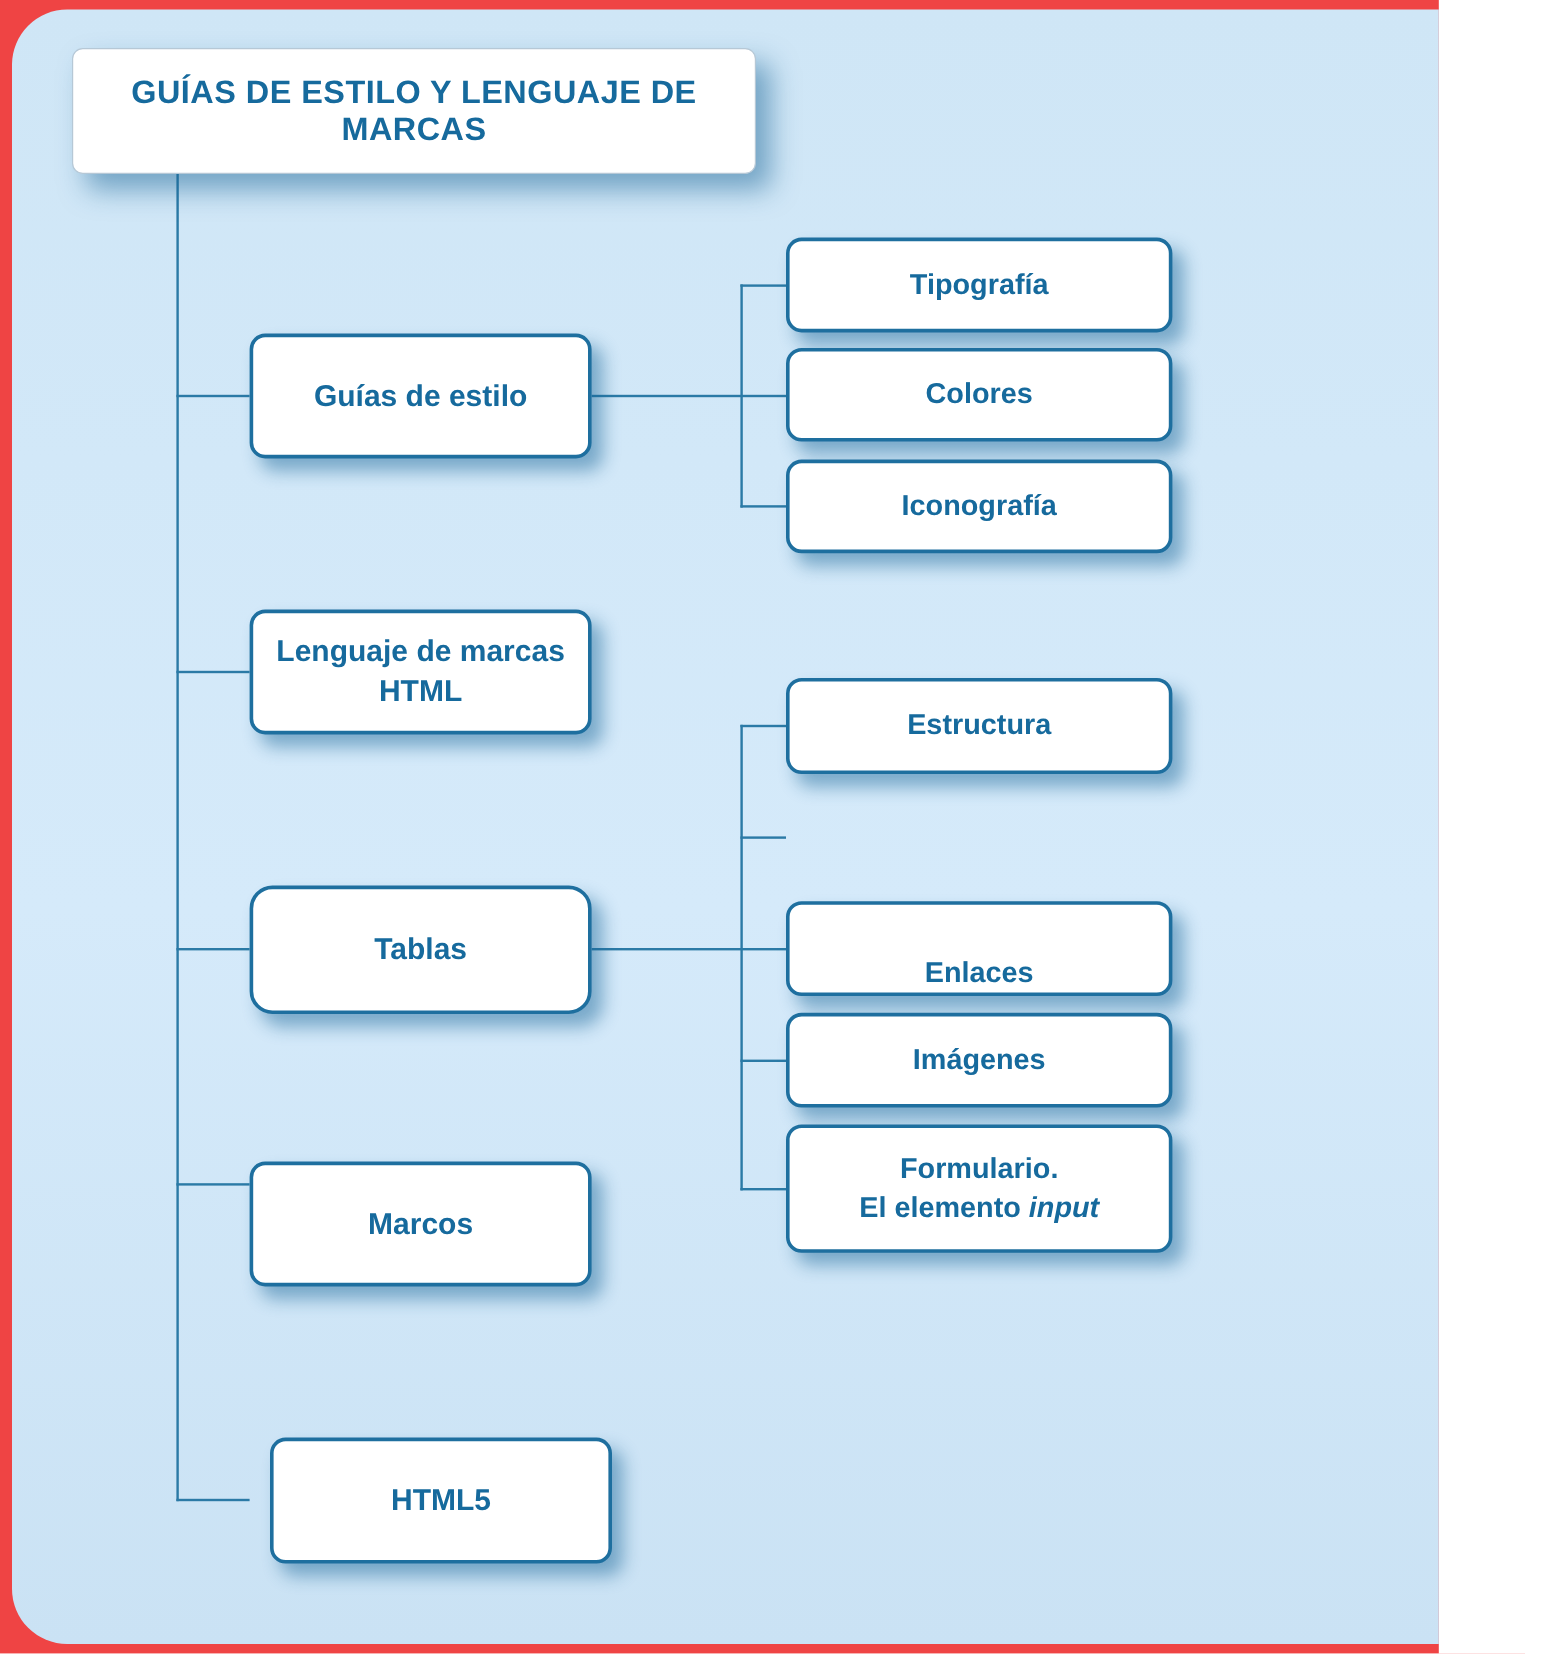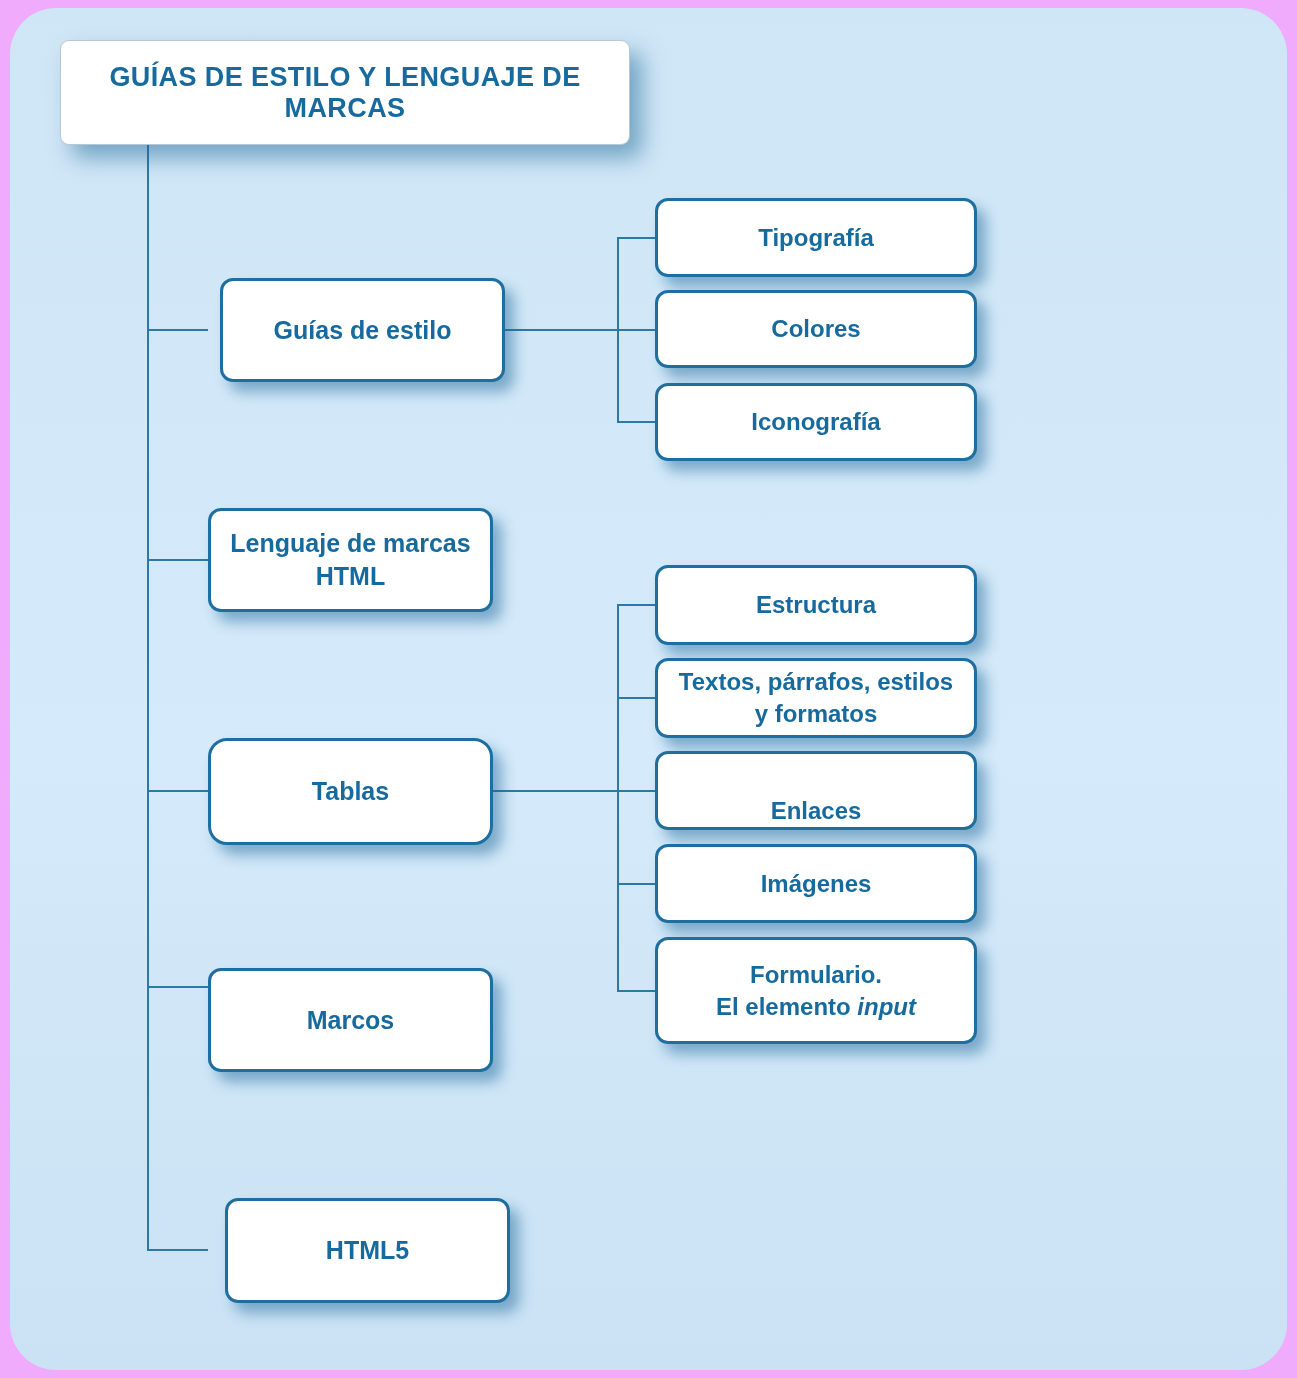--- a/index.html
+++ b/index.html
@@ -1,23 +1,23 @@
 <!DOCTYPE html>
 <html><head>
 <meta charset="utf-8">
 <style>
   * { margin: 0; padding: 0; box-sizing: border-box; }
   html, body { background: #ffffff; }
   body { font-family: "Liberation Sans", sans-serif; }
 
   .stage {
     position: relative;
-    width: 1297px;
+    width: 1199px;
     height: 1378px;
-    background: #f0abfc;
+    background: #ef4444;
     overflow: hidden;
   }
 
   .panel {
     position: absolute;
     left: 10px; top: 8px;
     width: 1277px; height: 1362px;
     border-radius: 46px;
     background: linear-gradient(180deg, #cfe6f6 0%, #d5eafa 55%, #cae2f4 100%);
   }
@@ -88,21 +88,21 @@
   <div class="line" style="left:617px; top:604px; width:2px; height:388px;"></div>
   <div class="line" style="left:617px; top:604px; width:38px; height:2px;"></div>
   <div class="line" style="left:617px; top:697px; width:38px; height:2px;"></div>
   <div class="line" style="left:617px; top:883px; width:38px; height:2px;"></div>
   <div class="line" style="left:617px; top:990px; width:38px; height:2px;"></div>
 
   <div class="title-box">
     <span class="lbl">GUÍAS DE ESTILO Y LENGUAJE DE MARCAS</span>
   </div>
 
-  <div class="node" style="left:208px; top:278px; width:285px; height:104px;margin-left:12px;">
+  <div class="node" style="left:208px; top:278px; width:285px; height:104px;">
     <span class="lbl">Guías de estilo</span>
   </div>
 
   <div class="node" style="left:208px; top:508px; width:285px; height:104px;">
     <span class="lbl">Lenguaje de marcas
 HTML</span>
   </div>
 
   <div class="node" style="left:208px; top:738px; width:285px; height:107px;border-radius:19px;">
     <span class="lbl">Tablas</span>
@@ -125,24 +125,20 @@
   </div>
 
   <div class="node node-right" style="left:655px; top:383px; width:322px; height:78px;">
     <span class="lbl">Iconografía</span>
   </div>
 
   <div class="node node-right" style="left:655px; top:565px; width:322px; height:80px;">
     <span class="lbl">Estructura</span>
   </div>
 
-  <div class="node node-right" style="left:655px; top:658px; width:322px; height:80px;">
-    <span class="lbl">Textos, párrafos, estilos
-y formatos</span>
-  </div>
 
   <div class="node node-right" style="left:655px; top:751px; width:322px; height:79px;align-items:flex-end;">
     <span class="lbl">Enlaces</span>
   </div>
 
   <div class="node node-right" style="left:655px; top:844px; width:322px; height:79px;">
     <span class="lbl">Imágenes</span>
   </div>
 
   <div class="node node-right" style="left:655px; top:937px; width:322px; height:107px;">

